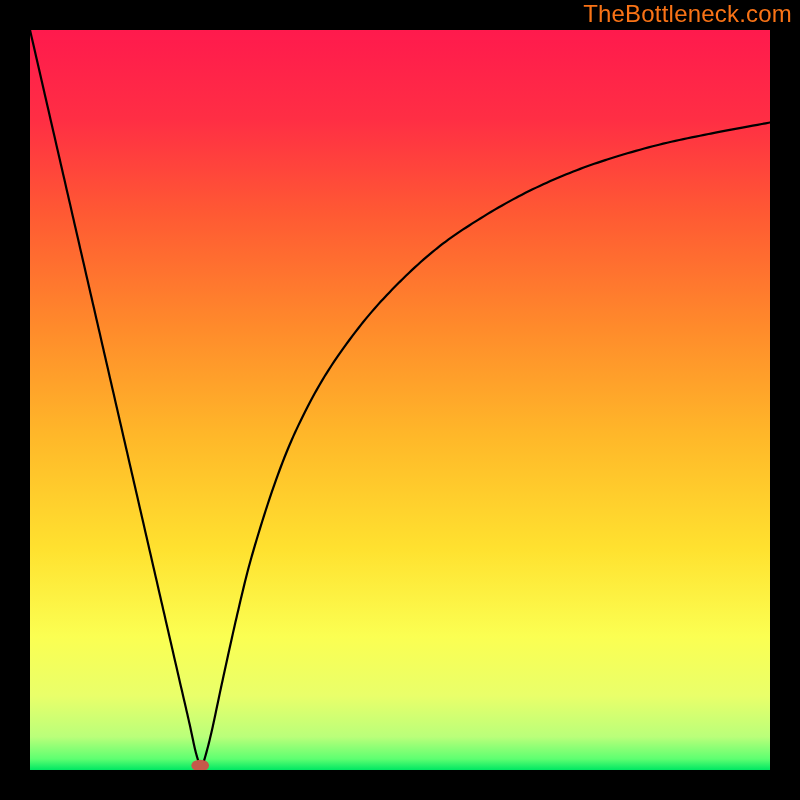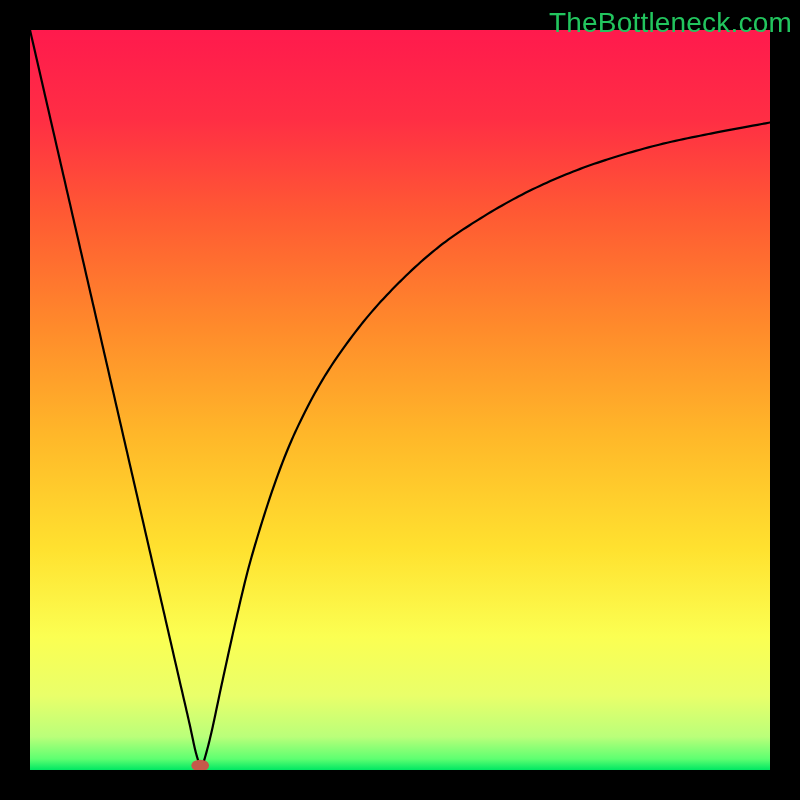--- a/index.html
+++ b/index.html
@@ -19,24 +19,24 @@
   }
   .plot {
     position: absolute;
     left: 30px;
     top: 30px;
     width: 740px;
     height: 740px;
   }
   .watermark {
     position: absolute;
-    top: 7px;
+    top: 0;
     right: 8px;
-    color: #22c55e;
-    font-size: 28px;
+    color: #f97316;
+    font-size: 24px;
     font-weight: 500;
     letter-spacing: 0.2px;
     user-select: none;
   }
 </style>
 </head>
 <body>
 
 <div class="frame">
   <svg class="plot" viewBox="0 0 740 740" preserveAspectRatio="none">

